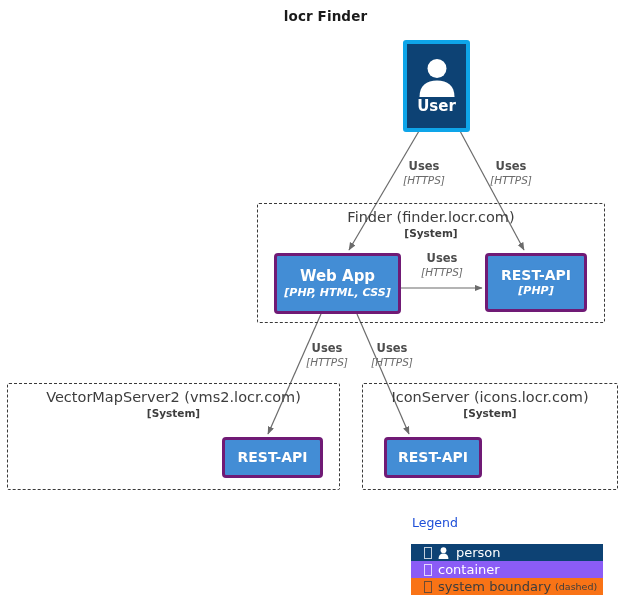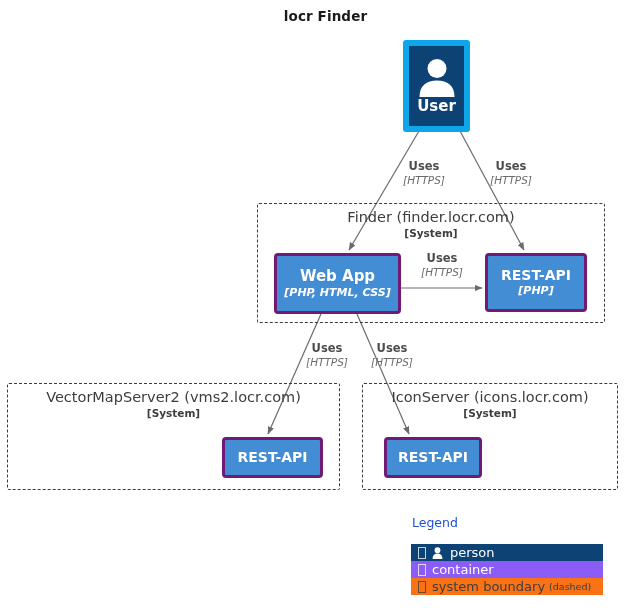--- a/index.html
+++ b/index.html
@@ -74,21 +74,21 @@
     box-sizing: border-box;
     display: flex;
     flex-direction: column;
     align-items: center;
     justify-content: center;
     color: #ffffff;
     text-align: center;
   }
   .node-person {
     background: #0d4274;
-    border: 6px solid #0ea5e9;
+    border: 4px solid #0ea5e9;
     border-radius: 3px;
   }
   .node-container {
     background: #438dd5;
     border: 3px solid #701a75;
     border-radius: 4px;
   }
   .node-label {
     font-size: 15px;
     font-weight: bold;
@@ -145,21 +145,21 @@
     color: #1d4ed8;
     margin-bottom: 14px;
     padding-left: 1px;
   }
   .legend-row {
     display: flex;
     align-items: center;
     height: 17px;
     font-size: 13px;
     box-sizing: border-box;
-    padding-left: 7px;
+    padding-left: 13px;
   }
   .legend-row.person {
     background: #0d4274;
     color: #ffffff;
   }
   .legend-row.container {
     background: #8b5cf6;
     color: #ffffff;
   }
   .legend-row.boundary-row {

